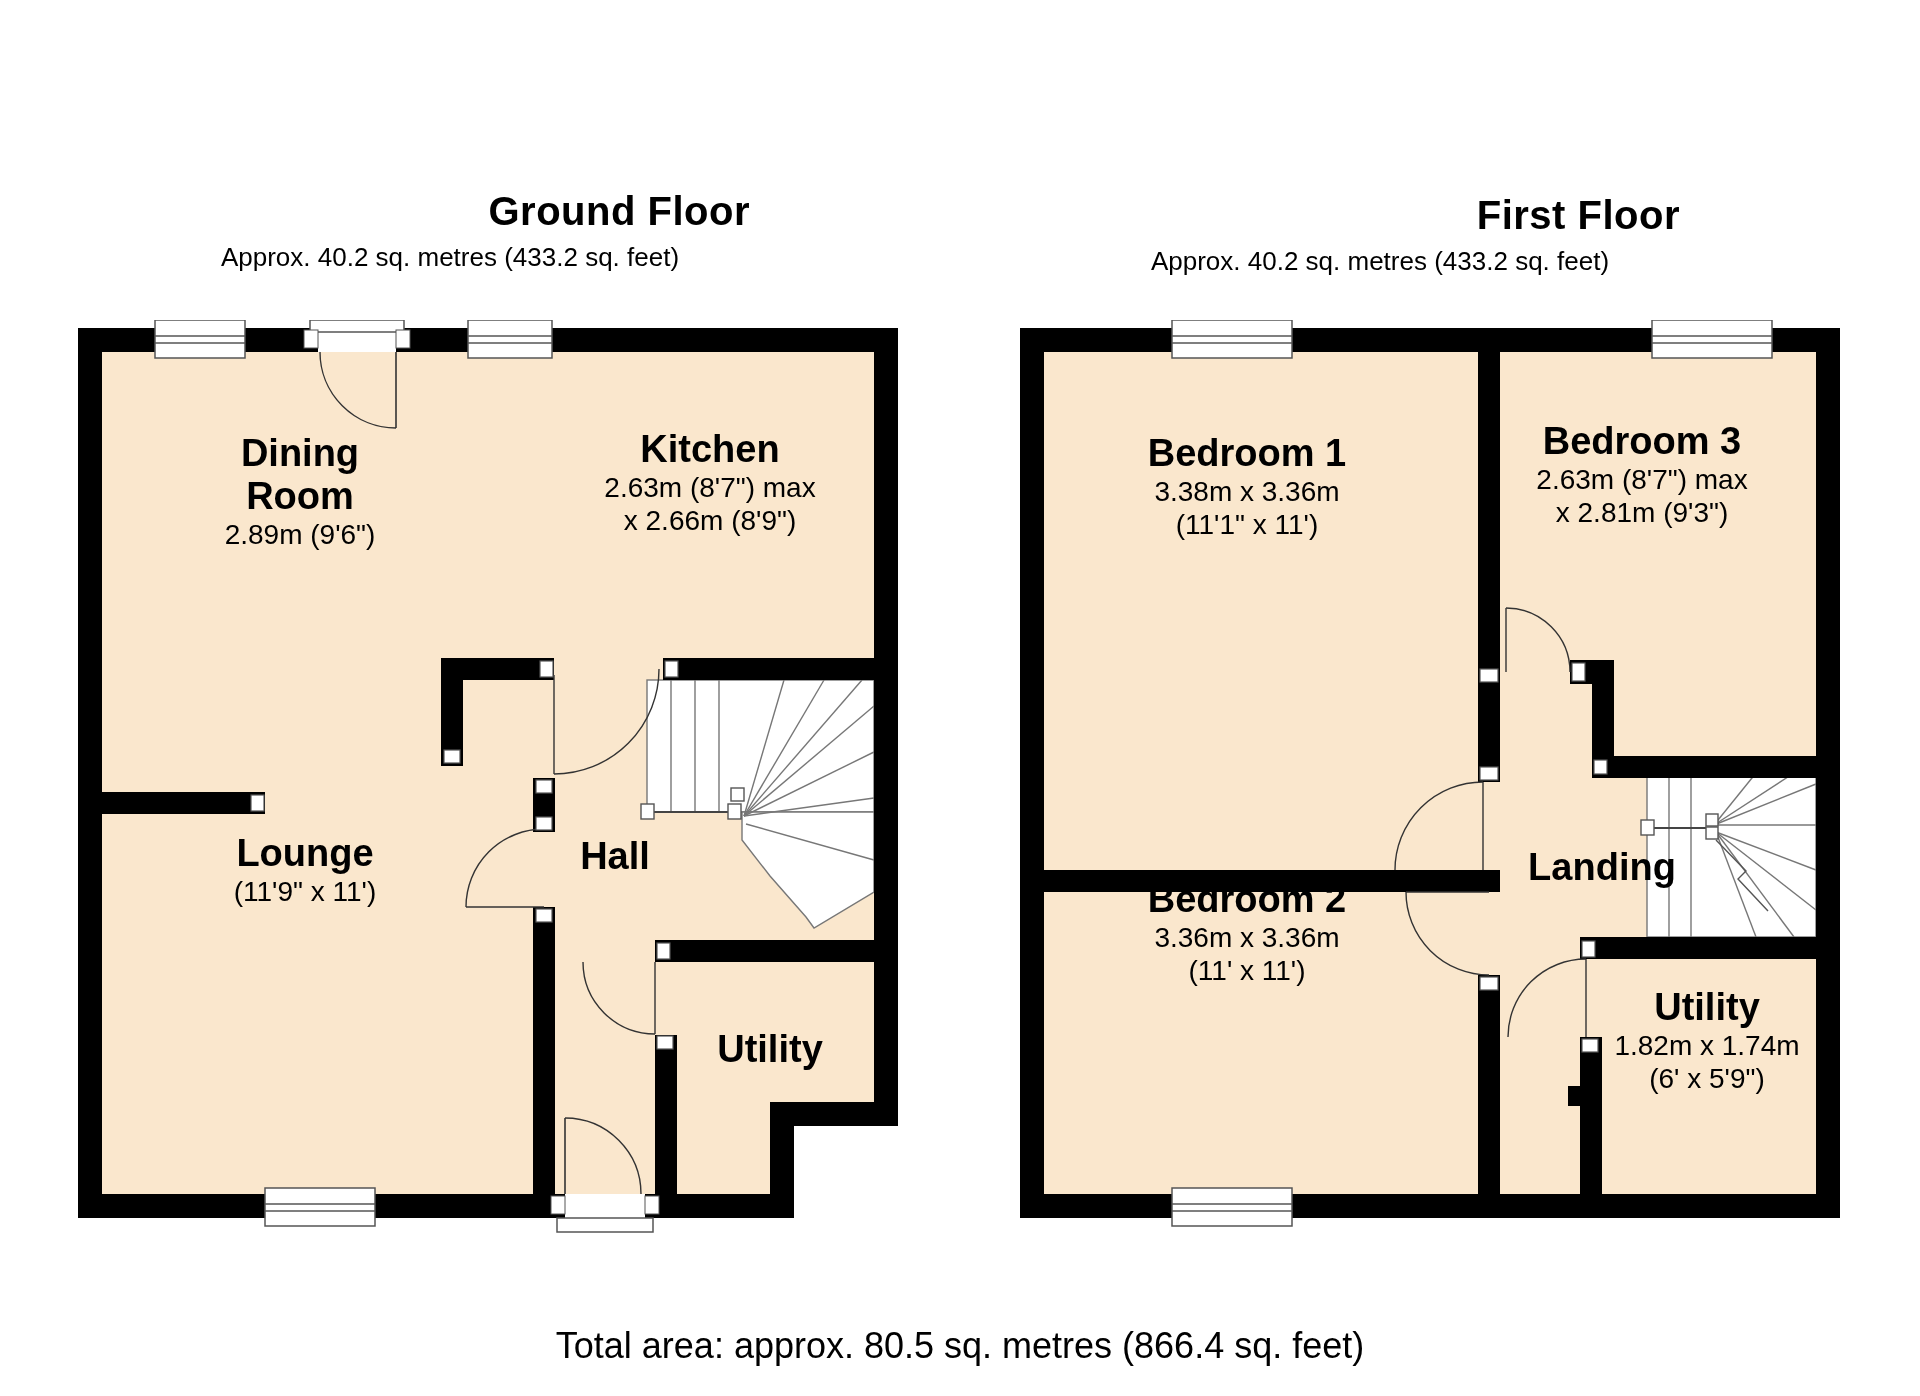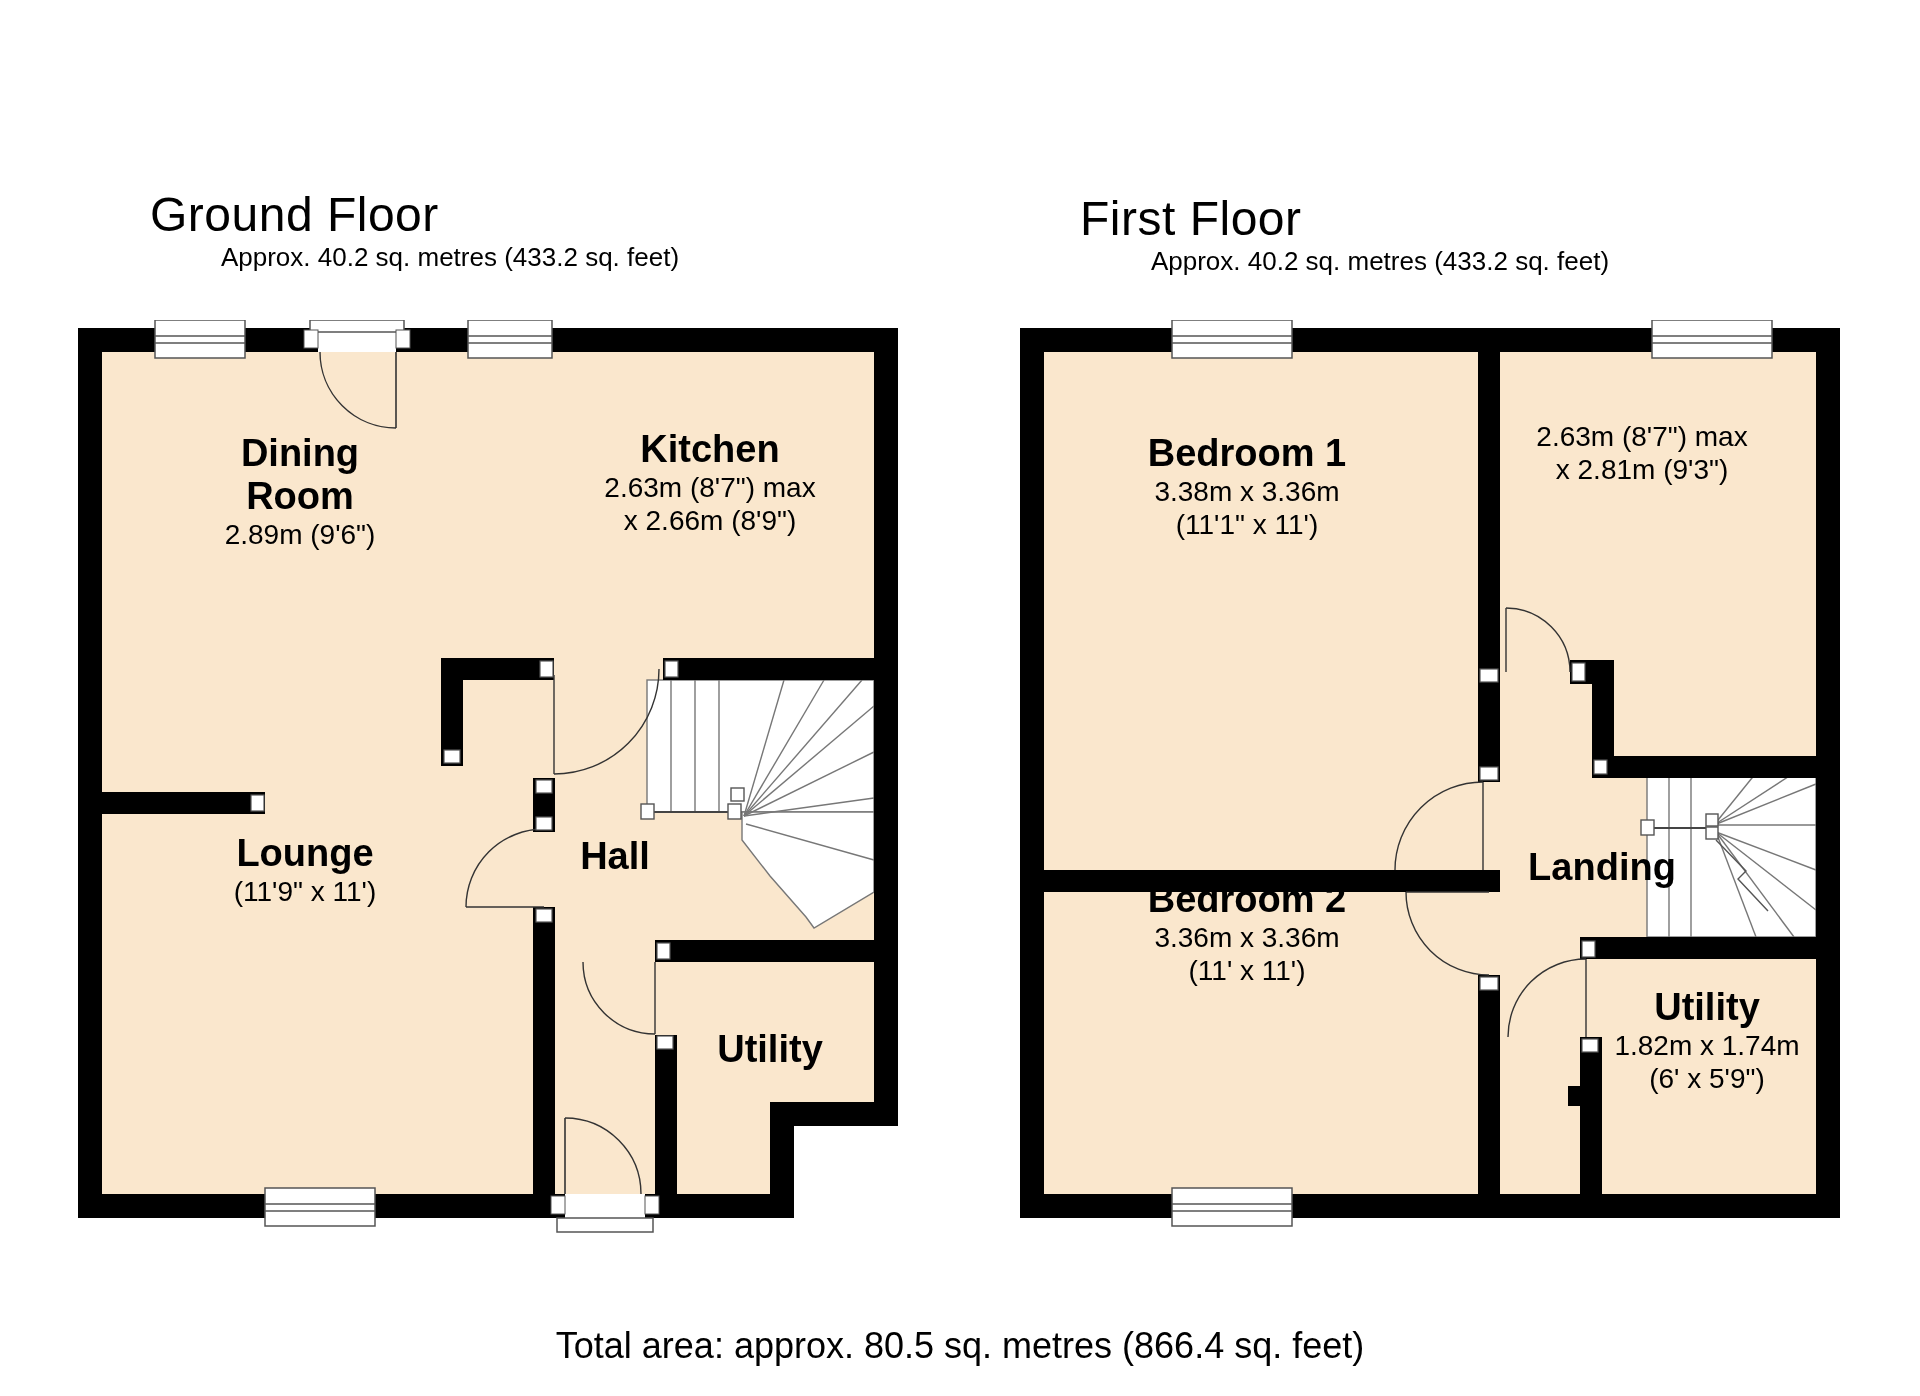--- a/index.html
+++ b/index.html
@@ -1,20 +1,20 @@
 <!DOCTYPE html>
 <html><head>
 <meta charset="utf-8">
 <style>
   html,body{margin:0;padding:0;}
   body{
     width:1920px;height:1396px;background:#ffffff;position:relative;
     font-family:"Liberation Sans",sans-serif;color:#000;overflow:hidden;
   }
-  .title{position:absolute;text-align:left;font-weight:normal;font-size:48px;line-height:1.05;letter-spacing:.5px;}
+  .title{position:absolute;text-align:right;font-weight:bold;font-size:40px;line-height:1.05;letter-spacing:.5px;}
   .subtitle{position:absolute;text-align:center;font-size:26px;line-height:1.1;}
   .plan{position:absolute;}
   .plan svg{position:absolute;left:0;top:0;}
   .room-label{position:absolute;text-align:center;}
   .rname{font-size:38px;font-weight:bold;line-height:1.13;}
   .rdim{font-size:28px;line-height:1.18;}
   .total{position:absolute;text-align:center;font-size:36px;line-height:1.1;}
 </style>
 </head>
 <body>
@@ -233,20 +233,21 @@
     <rect x="582" y="440" width="13" height="14"></rect>
   </g>
 </svg>
 
   <div class="room-label" style="left:65px;top:112px;width:340px">
     <div class="rname">Bedroom 1</div>
     <div class="rdim">3.38m x 3.36m</div>
     <div class="rdim">(11'1" x 11')</div>
   </div>
   <div class="room-label" style="left:460px;top:100px;width:340px">
+    <div class="rname">Bedroom 3</div>
     <div class="rdim">2.63m (8'7") max</div>
     <div class="rdim">x 2.81m (9'3")</div>
   </div>
   <div class="room-label" style="left:65px;top:558px;width:340px">
     <div class="rname">Bedroom 2</div>
     <div class="rdim">3.36m x 3.36m</div>
     <div class="rdim">(11' x 11')</div>
   </div>
   <div class="room-label" style="left:480px;top:526px;width:220px">
     <div class="rname">Landing</div>

